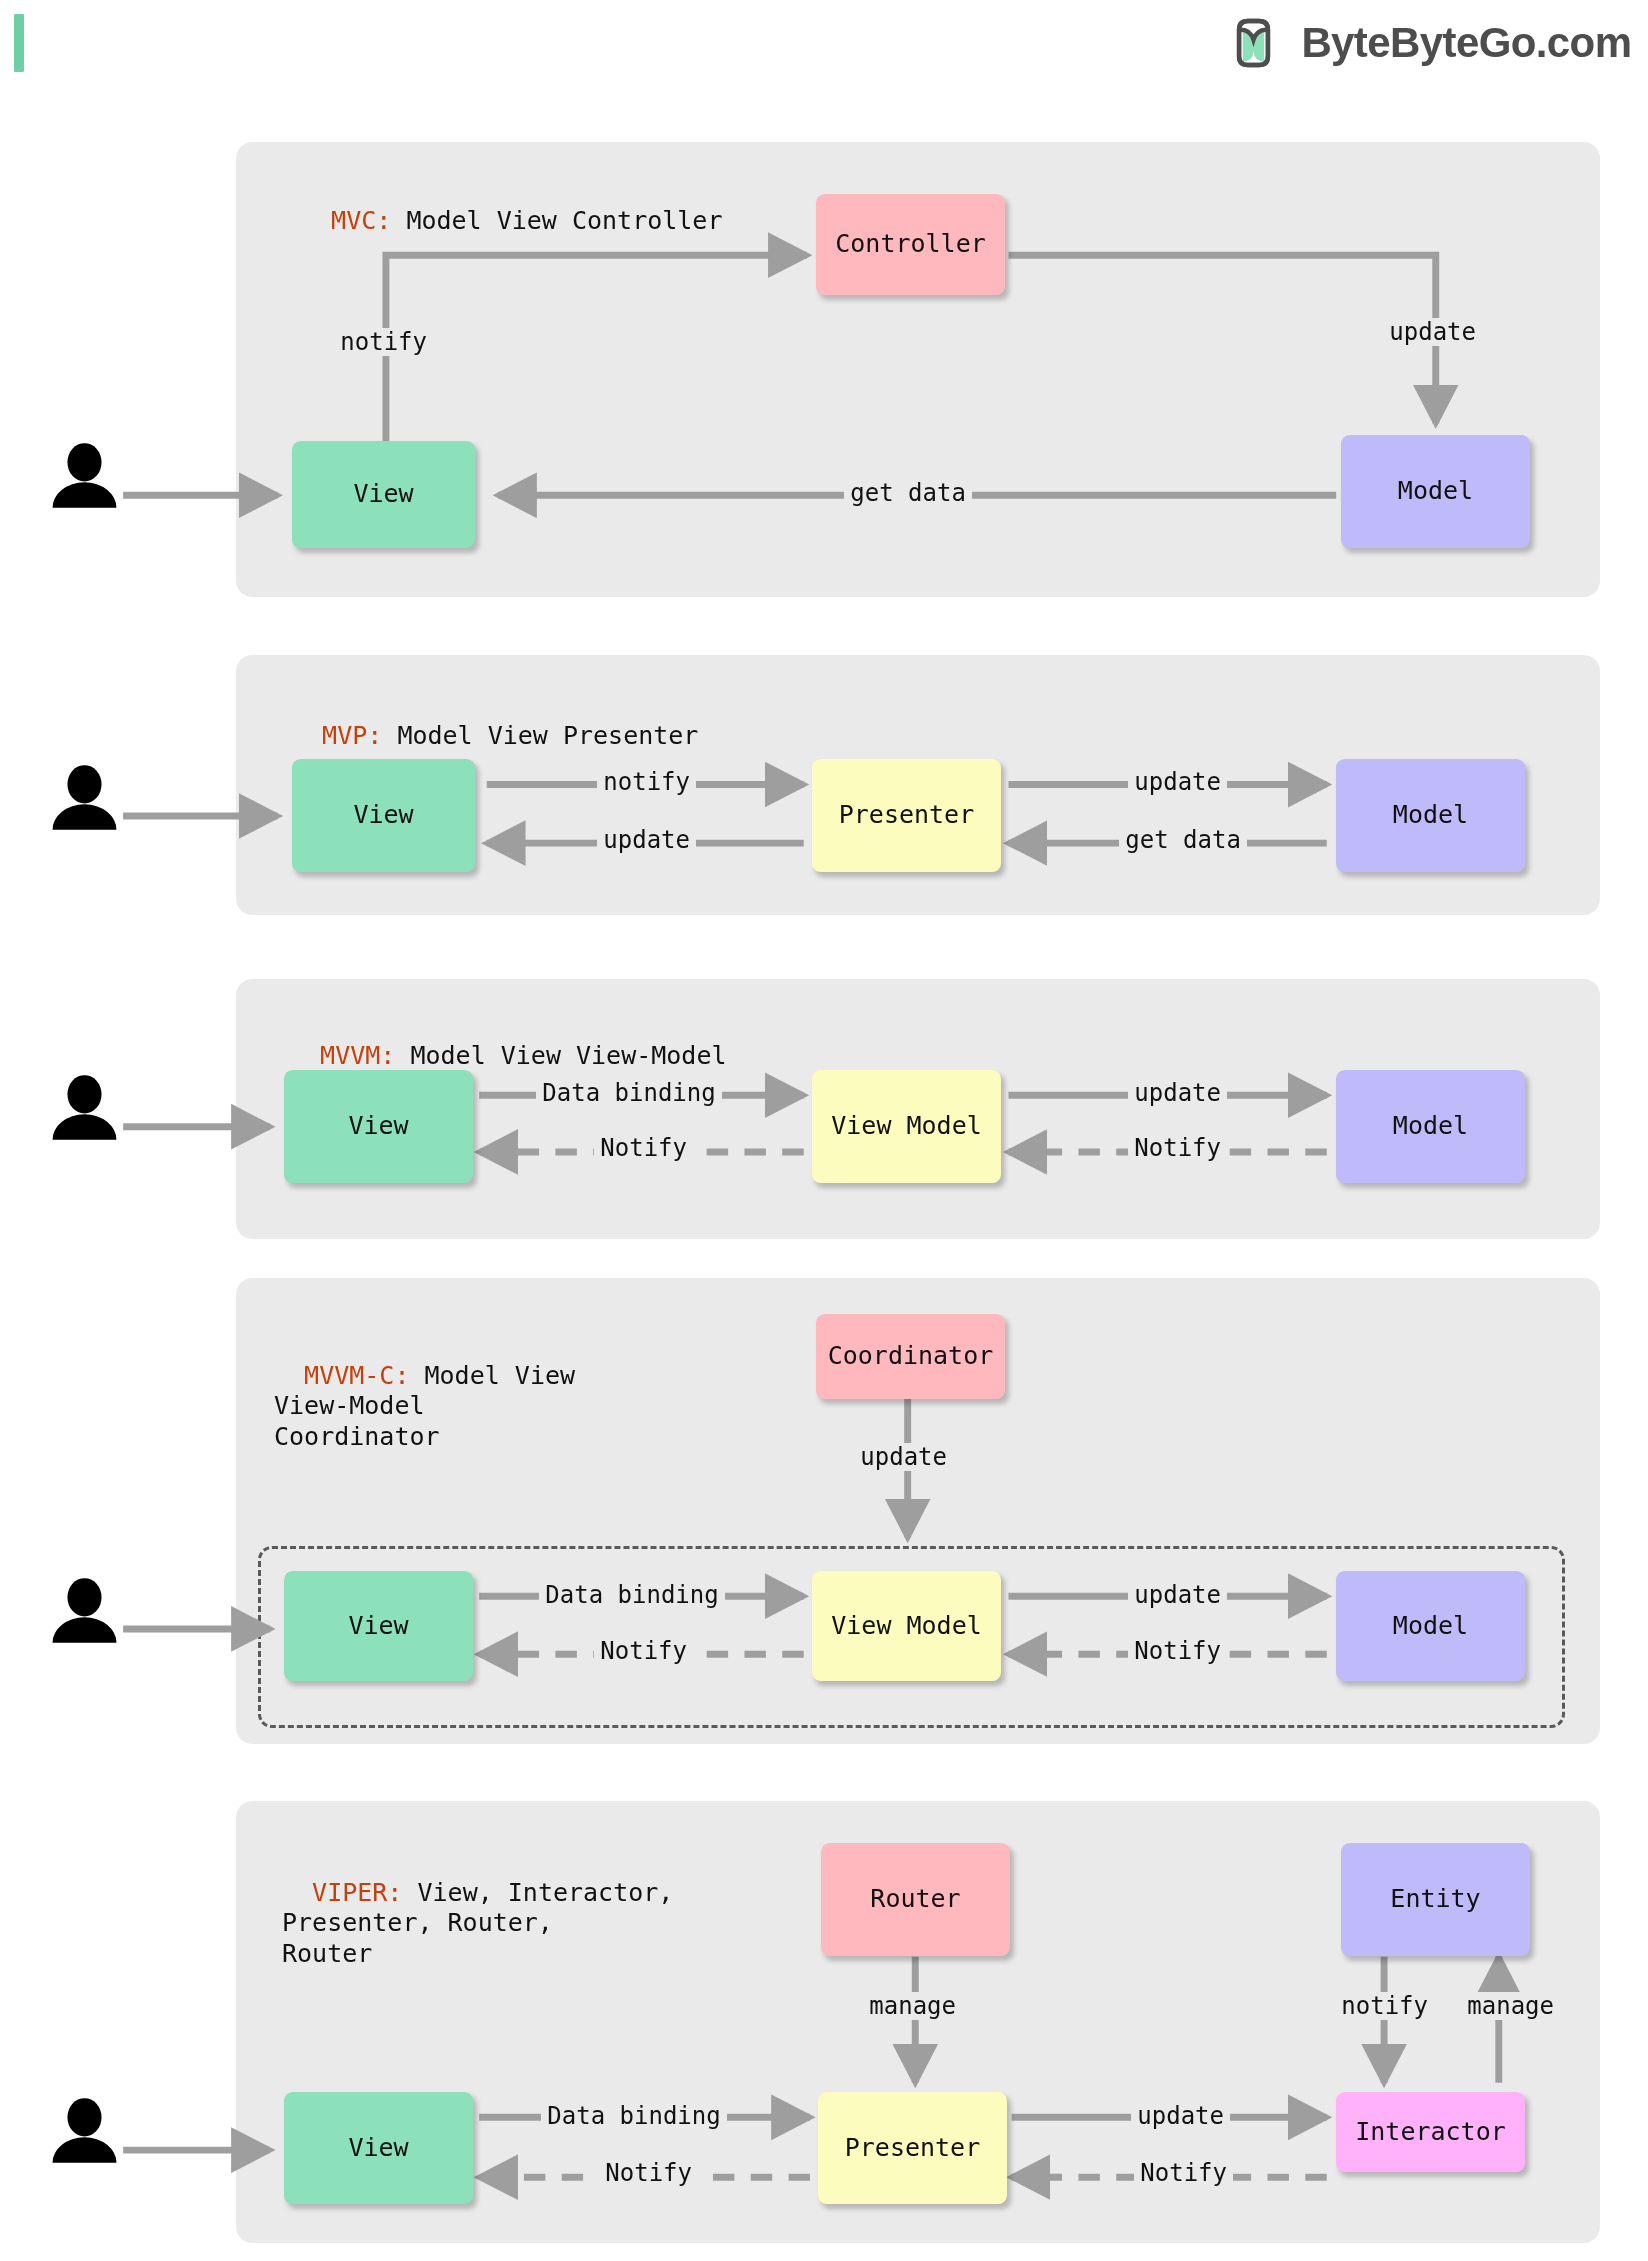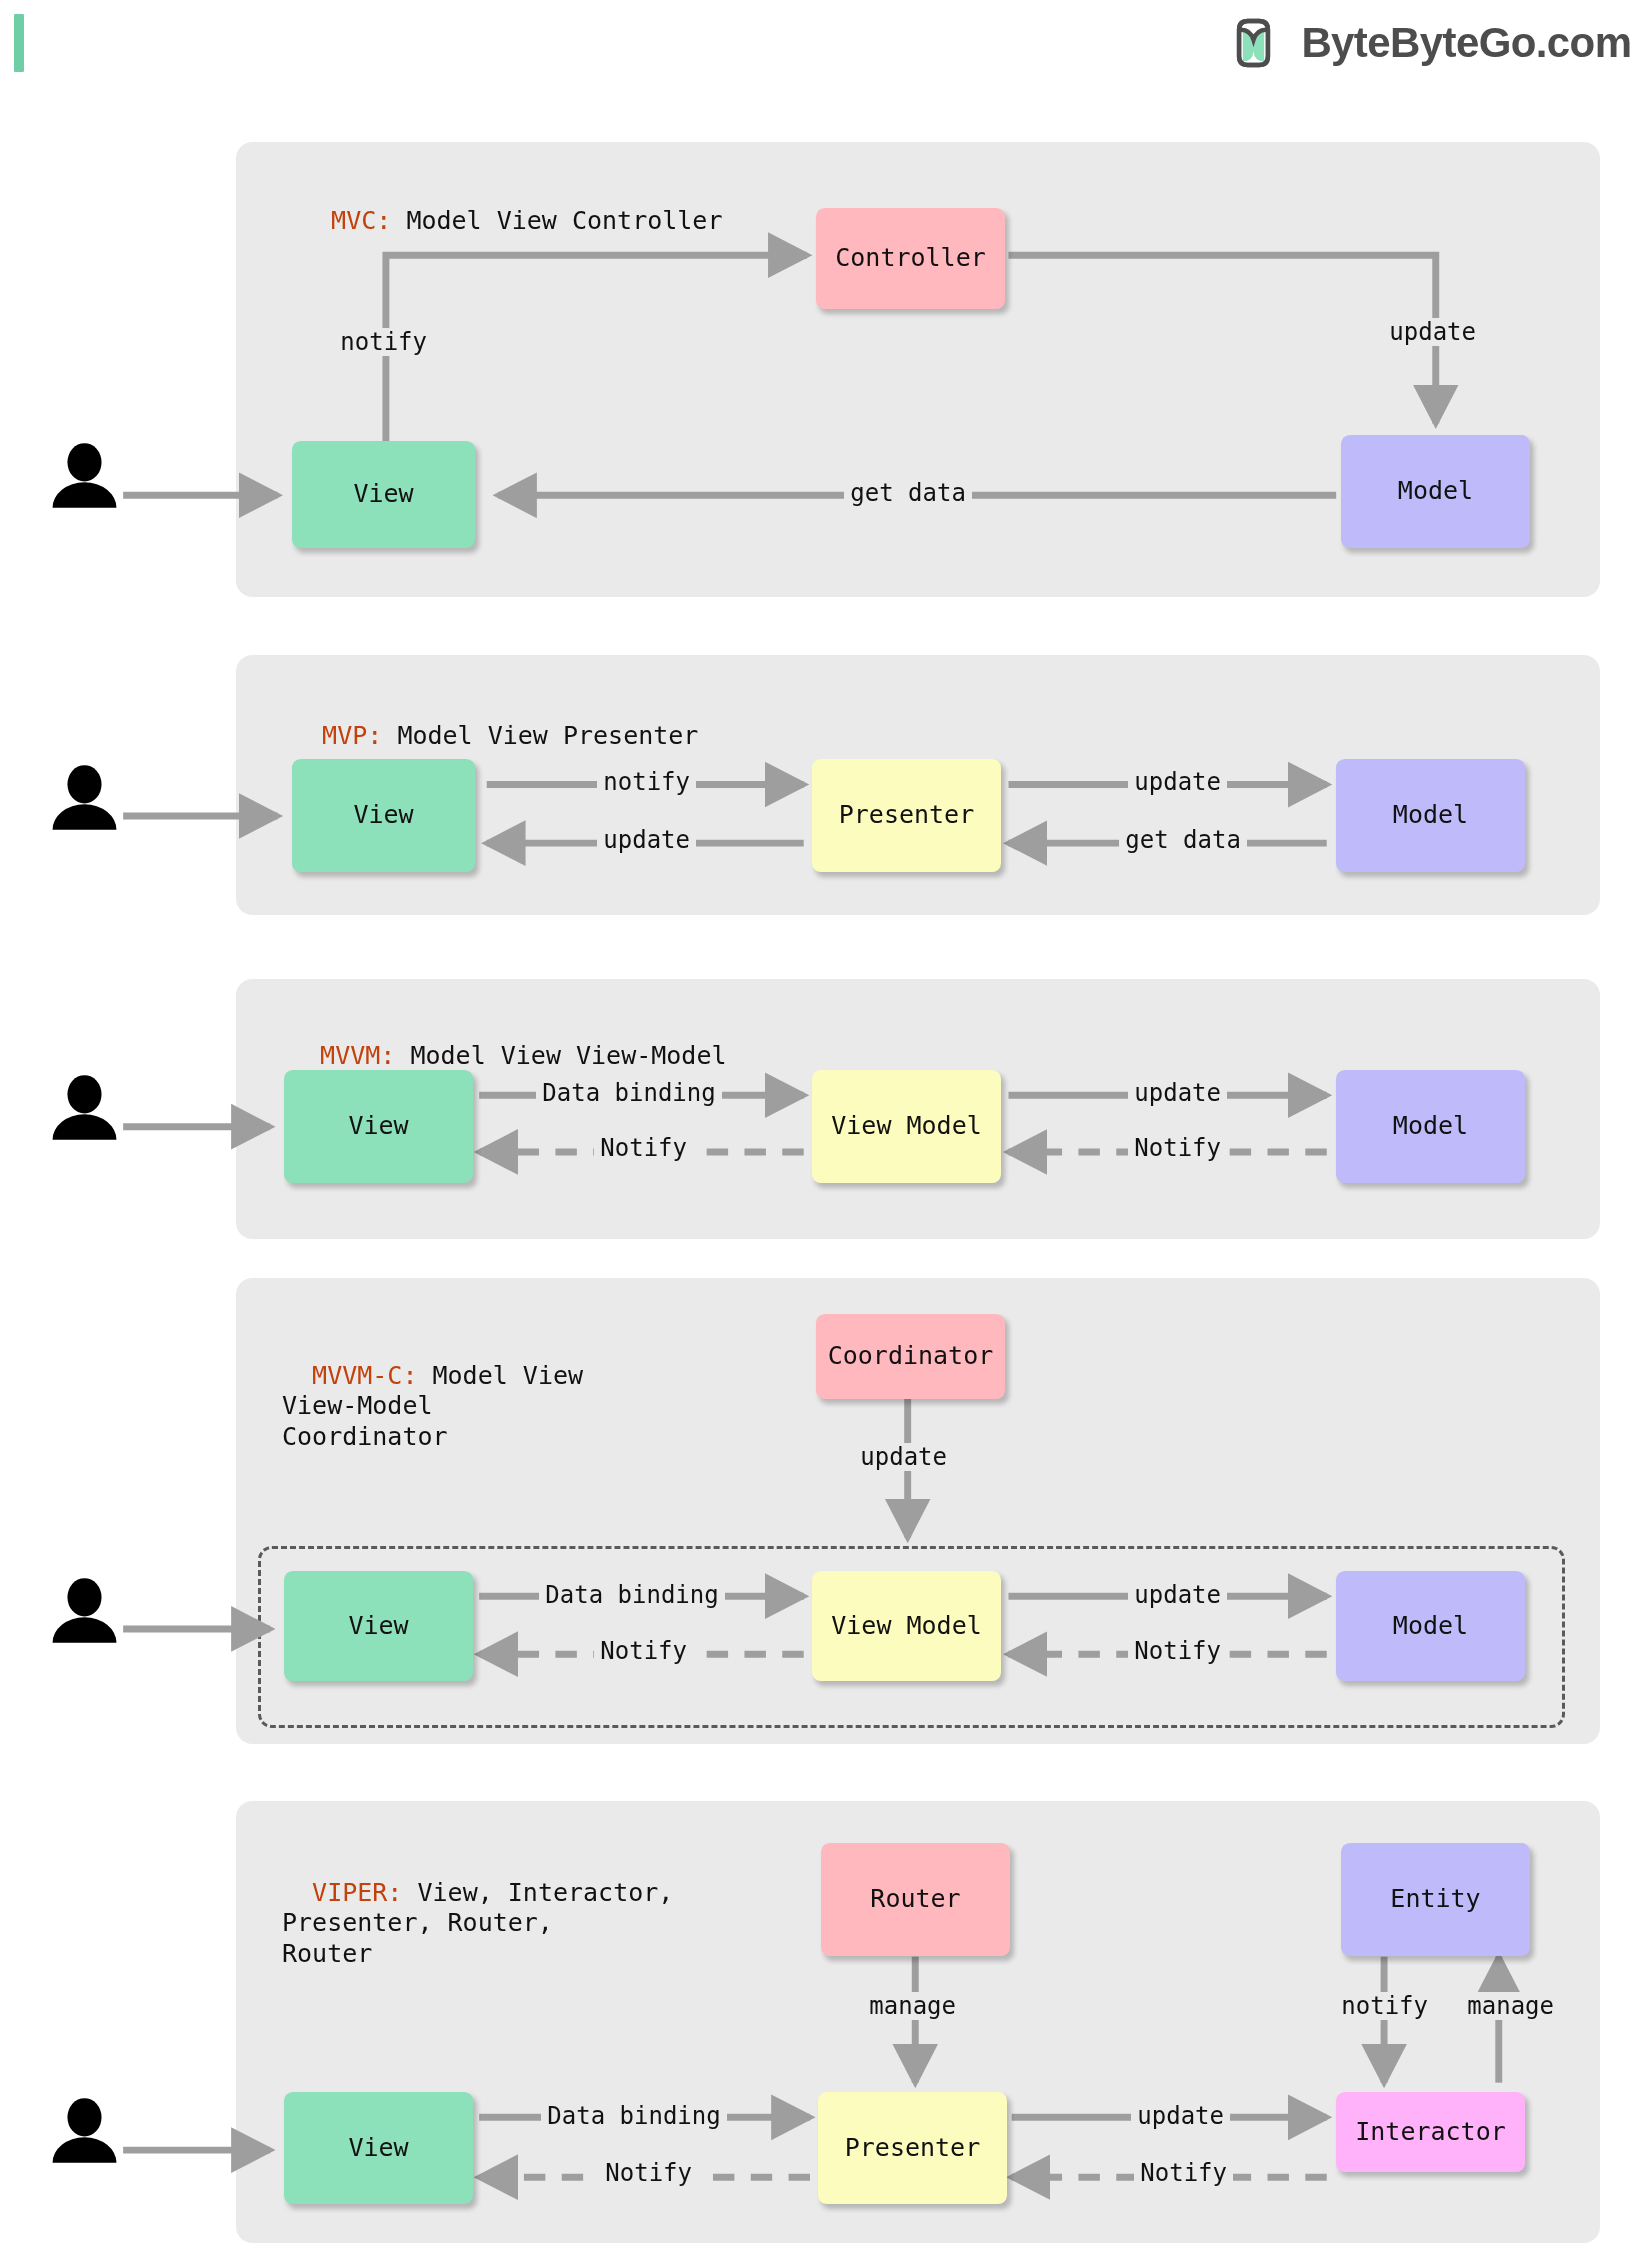--- a/index.html
+++ b/index.html
@@ -173,34 +173,34 @@
 </div>
 
 <div class="sec-title" style="left:292px;top:690px;">
   <span class="key">MVP:</span><span> Model View Presenter</span>
 </div>
 
 <div class="sec-title" style="left:290px;top:1010px;">
   <span class="key">MVVM:</span><span> Model View View-Model</span>
 </div>
 
-<div class="sec-title" style="left:282px;top:1330px;width:315px;">
+<div class="sec-title" style="left:274px;top:1330px;width:315px;">
   <span class="key">MVVM-C:</span><span> Model View
 View-Model
 Coordinator</span>
 </div>
 
 <div class="sec-title" style="left:282px;top:1847px;width:340px;">
   <span class="key">VIPER:</span><span> View, Interactor,
 Presenter, Router,
 Router</span>
 </div>
 
 <div class="node n-view" style="left:292px;top:441px;width:183px;height:107px;">View</div>
-<div class="node n-ctrl" style="left:816px;top:208px;width:189px;height:101px;">Controller</div>
+<div class="node n-ctrl" style="left:816px;top:194px;width:189px;height:101px;">Controller</div>
 <div class="node n-model" style="left:1341px;top:435px;width:189px;height:113px;">Model</div>
 
 <div class="node n-view" style="left:292px;top:759px;width:183px;height:113px;">View</div>
 <div class="node n-vm" style="left:812px;top:759px;width:189px;height:113px;">Presenter</div>
 <div class="node n-model" style="left:1336px;top:759px;width:189px;height:113px;">Model</div>
 
 <div class="node n-view" style="left:284px;top:1070px;width:189px;height:113px;">View</div>
 <div class="node n-vm" style="left:812px;top:1070px;width:189px;height:113px;">View Model</div>
 <div class="node n-model" style="left:1336px;top:1070px;width:189px;height:113px;">Model</div>
 

